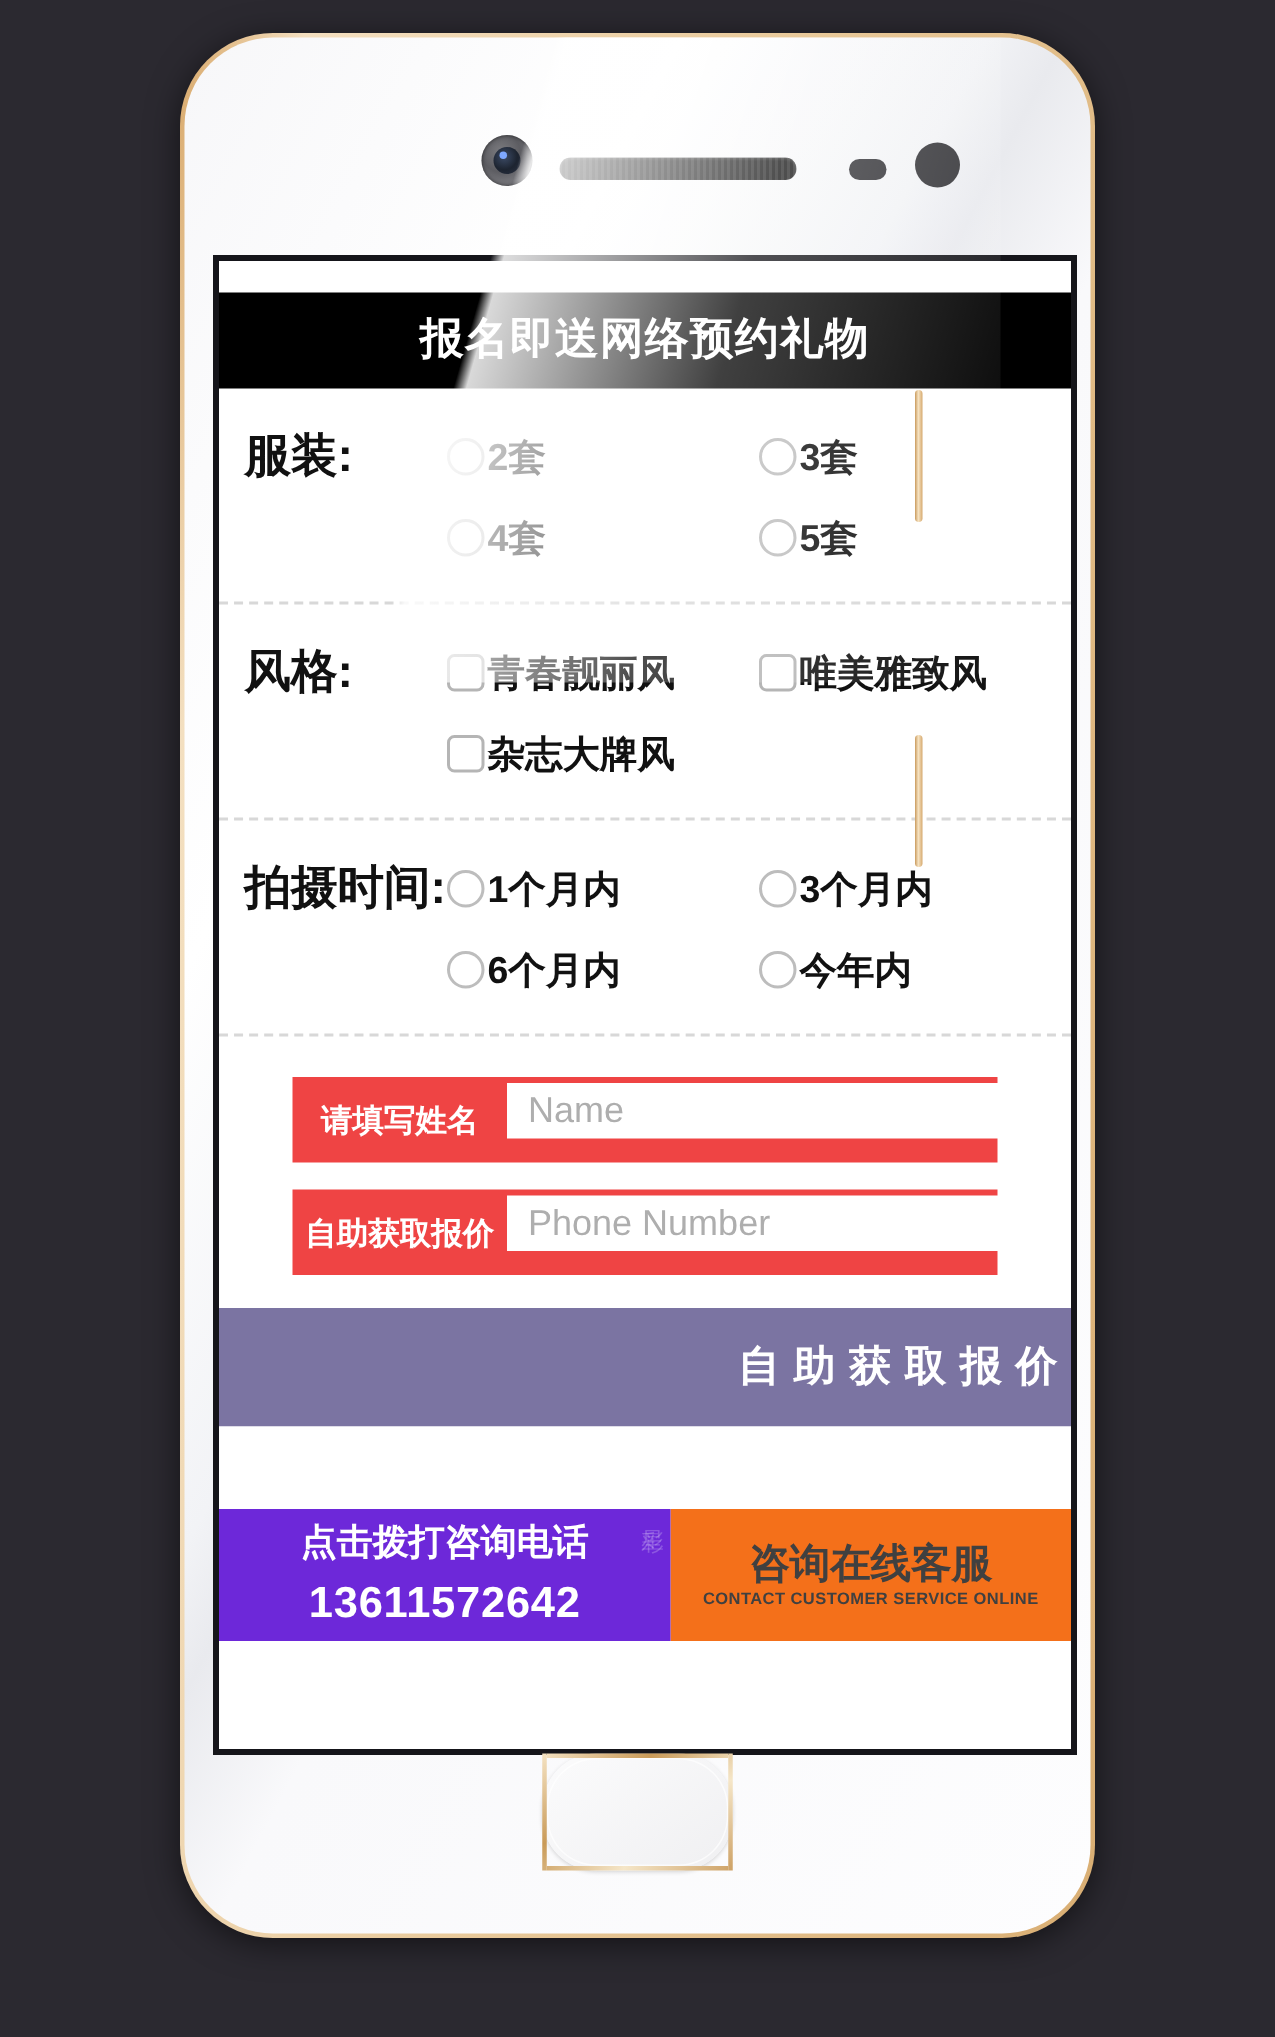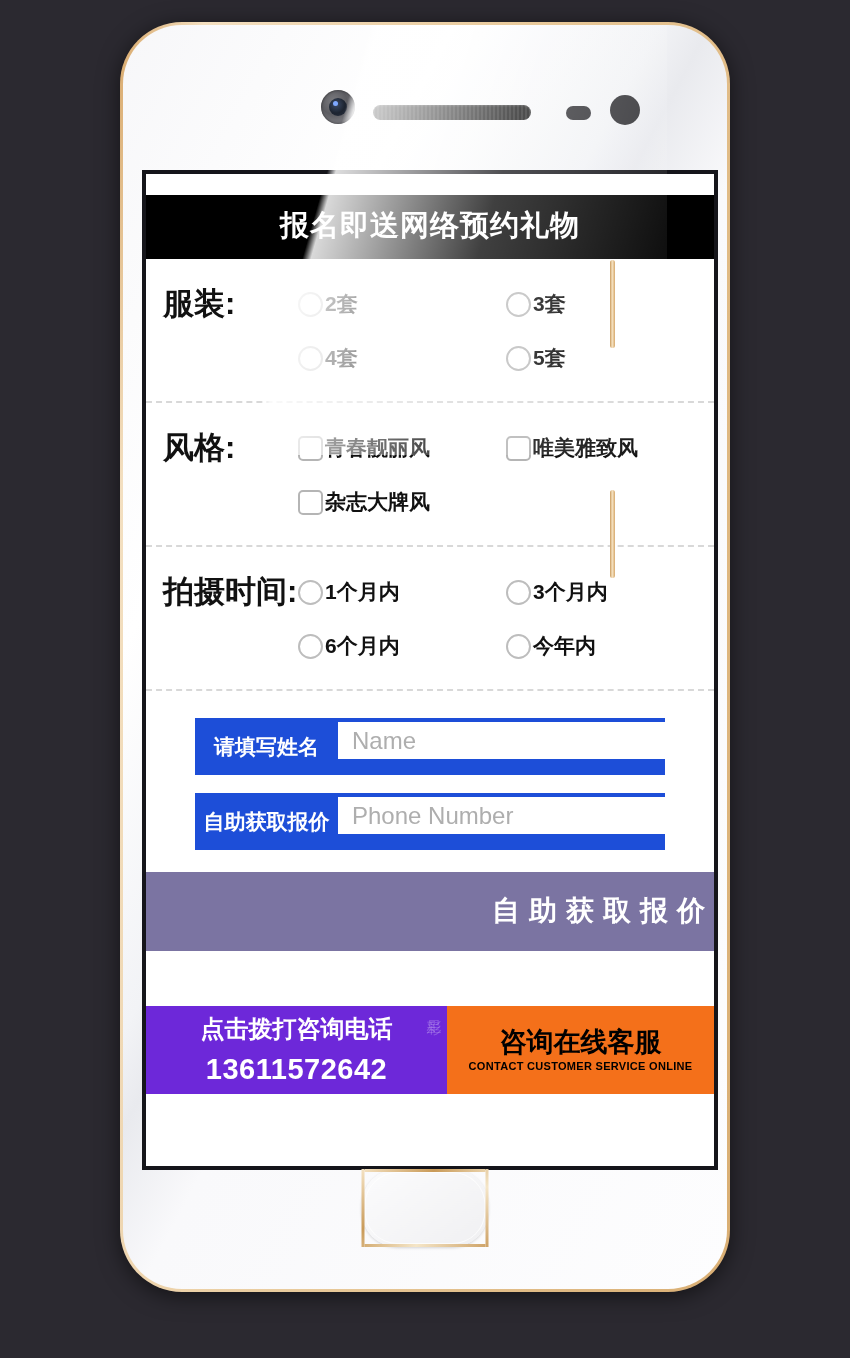--- a/index.html
+++ b/index.html
@@ -187,21 +187,21 @@
   .options-grid {
     flex: 1;
     display: flex;
     flex-wrap: wrap;
   }
   .option {
     width: 50%;
     display: flex;
     align-items: center;
     height: 54px;
-    font-size: 21px;
+    font-size: 25px;
     font-weight: bold;
     color: #111;
     cursor: pointer;
     box-sizing: border-box;
   }
   .radio-mark {
     width: 25px;
     height: 25px;
     border: 2px solid #bdbdbd;
     border-radius: 50%;
@@ -225,21 +225,21 @@
   
   #input-area {
     padding: 27px 0 22px 0;
   }
   .input-row {
     display: flex;
     align-items: stretch;
     margin: 0 auto 18px auto;
     width: 470px;
     height: 57px;
-    background: #1d4ed8;
+    background: #ef4444;
     box-sizing: border-box;
   }
   .input-row:last-child { margin-bottom: 0; }
   .input-tag {
     width: 143px;
     display: flex;
     align-items: center;
     justify-content: center;
     color: #ffffff;
     font-size: 21px;
@@ -288,21 +288,21 @@
     justify-content: center;
     cursor: pointer;
     position: relative;
     gap: 10px;
   }
   #call-button-title { font-size: 24px; font-weight: bold; line-height: 28px; }
   #call-button-phone { font-size: 29px; font-weight: bold; line-height: 32px; letter-spacing: 0.5px; }
   #online-service-button {
     width: 47%;
     background: #f4701a;
-    color: #000000;
+    color: #404040;
     display: flex;
     flex-direction: column;
     align-items: center;
     justify-content: center;
     cursor: pointer;
   }
   #online-service-title { font-size: 27px; font-weight: bold; line-height: 31px; }
   #online-service-subtitle { font-size: 11px; font-weight: bold; letter-spacing: 0.3px; line-height: 16px; }
   #watermark {
     position: absolute;

